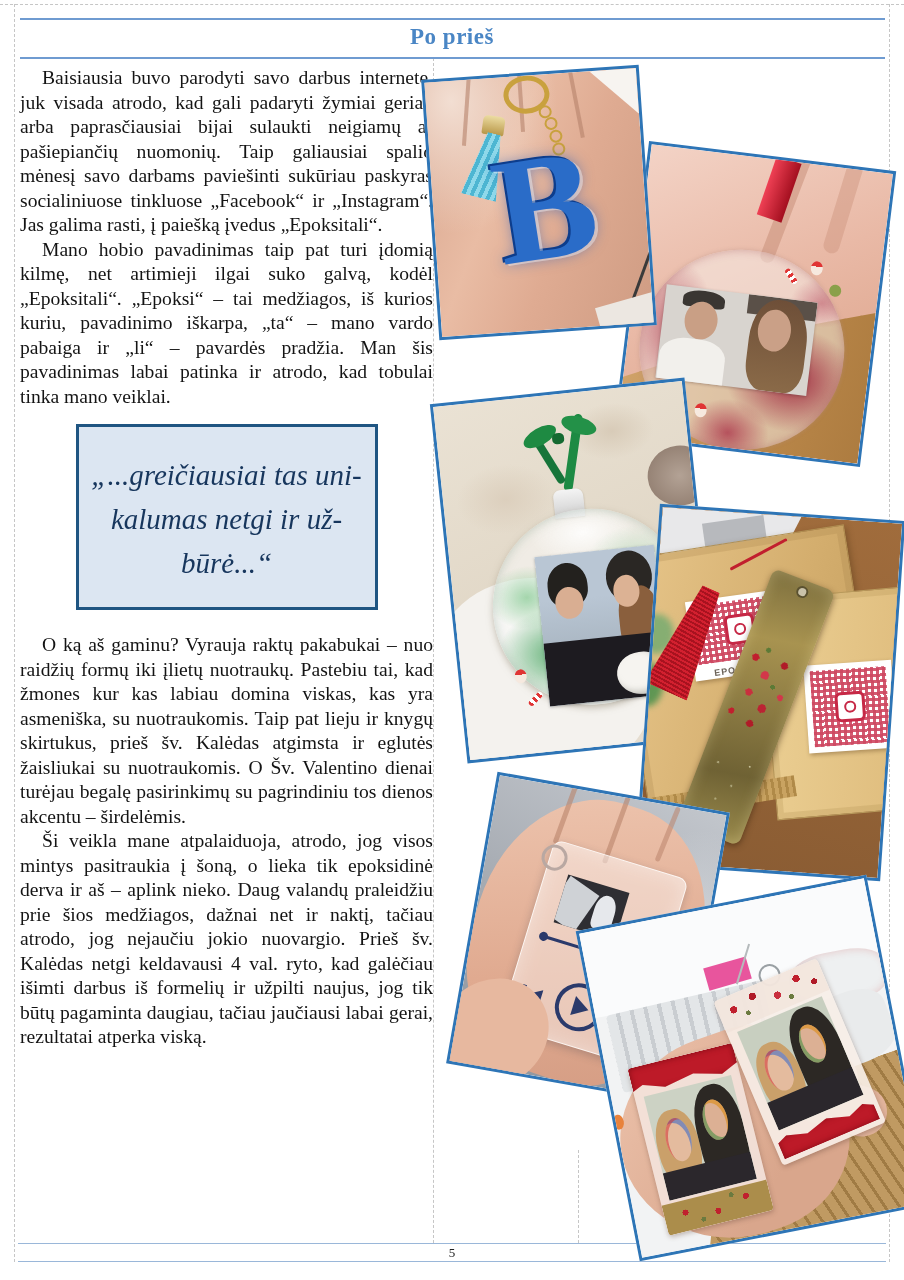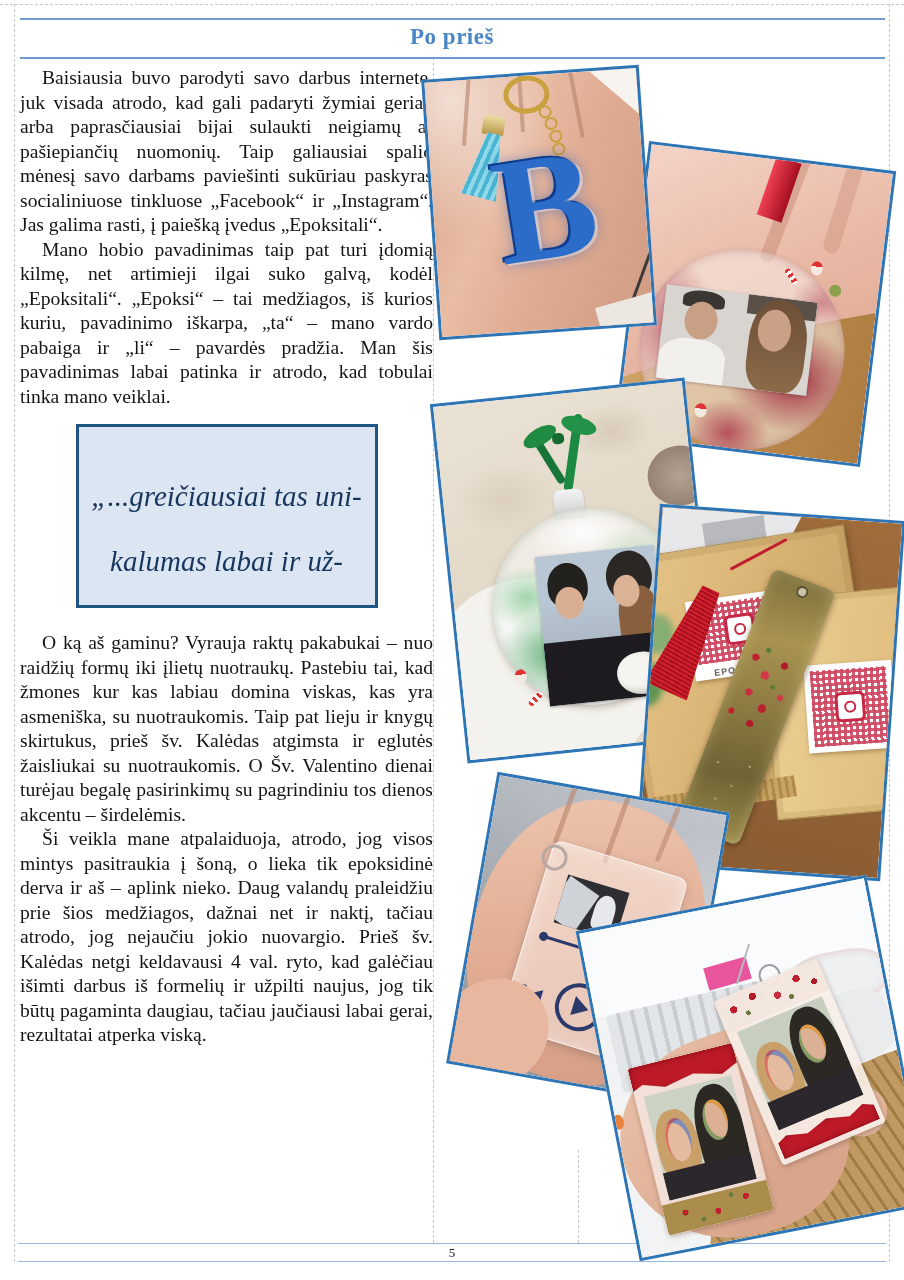--- a/index.html
+++ b/index.html
@@ -12,21 +12,21 @@
   .gl-h{border-top:1px dashed #c6c6c6;height:0;}
   .hrule{position:absolute;left:20px;width:865px;height:2px;background:#6f9bd1;}
   .page-title{position:absolute;left:0;top:24px;width:904px;text-align:center;
       font-size:23px;font-weight:bold;color:#4a86c5;letter-spacing:.5px;}
   .column{position:absolute;left:20px;top:66px;width:413px;font-size:19.6px;
       line-height:24.5px;text-align:justify;color:#141414;}
   .column p{margin:0;text-indent:22px;}
   .quote-box{width:272px;margin:15px auto 23px;border:3px solid #1f5582;background:#dce6f2;
       padding:26px 12px 22px;text-align:center;font-style:italic;color:#17365d;
       font-size:29px;line-height:44px;text-indent:0;}
-  .quote-box span{display:block;margin-top:21px;}
+  .quote-box span{display:block;}
   .photo{position:absolute;border:3px solid #2e75b6;overflow:hidden;background:#fff;}
   .footer-line{position:absolute;left:18px;width:868px;height:1px;background:#9ab7d9;}
   .footer-num{position:absolute;left:0;top:1245px;width:904px;text-align:center;
       font-size:13px;color:#222;}
   
   .santa{position:absolute;width:12px;height:14px;border-radius:50%;
       background:linear-gradient(#e03434 38%,#f6e9df 38%);}
   .candy{position:absolute;width:17px;height:6px;border-radius:3px;
       background:repeating-linear-gradient(90deg,#e03434 0 3px,#fff 3px 6px);}
   .tree{position:absolute;width:0;height:0;border-left:6px solid transparent;
@@ -53,21 +53,22 @@
 
   <div class="hrule" style="top:18px;"></div>
   <div class="page-title">Po prieš</div>
   <div class="hrule" style="top:57px;"></div>
 
   <div class="column">
     <p>Baisiausia buvo parodyti savo darbus internete, juk visada atrodo, kad gali padaryti žymiai geriau arba paprasčiausiai bijai sulaukti neigiamų ar pašiepiančių nuomonių. Taip galiausiai spalio mėnesį savo darbams paviešinti sukūriau paskyras socialiniuose tinkluose „Facebook“ ir „Instagram“. Jas galima rasti, į paiešką įvedus „Epoksitali“.</p>
     <p>Mano hobio pavadinimas taip pat turi įdomią kilmę, net artimieji ilgai suko galvą, kodėl „Epoksitali“. „Epoksi“ – tai medžiagos, iš kurios kuriu, pavadinimo iškarpa, „ta“ – mano vardo pabaiga ir „li“ – pavardės pradžia. Man šis pavadinimas labai patinka ir atrodo, kad tobulai tinka mano veiklai.</p>
     <div class="quote-box">
       <span>„...greičiausiai tas uni-</span>
-      <span>kalumas labai ir už-</span>
+      <span>kalumas netgi ir už-</span>
+      <span>būrė...“</span>
     </div>
     <p>O ką aš gaminu? Vyrauja raktų pakabukai – nuo raidžių formų iki įlietų nuotraukų. Pastebiu tai, kad žmones kur kas labiau domina viskas, kas yra asmeniška, su nuotraukomis. Taip pat lieju ir knygų skirtukus, prieš šv. Kalėdas atgimsta ir eglutės žaisliukai su nuotraukomis. O Šv. Valentino dienai turėjau begalę pasirinkimų su pagrindiniu tos dienos akcentu – širdelėmis.</p>
     <p>Ši veikla mane atpalaiduoja, atrodo, jog visos mintys pasitraukia į šoną, o lieka tik epoksidinė derva ir aš – aplink nieko. Daug valandų praleidžiu prie šios medžiagos, dažnai net ir naktį, tačiau atrodo, jog nejaučiu jokio nuovargio. Prieš šv. Kalėdas netgi keldavausi 4 val. ryto, kad galėčiau išimti darbus iš formelių ir užpilti naujus, jog tik būtų pagaminta daugiau, tačiau jaučiausi labai gerai, rezultatai atperka viską.</p>
   </div>
 
   <div class="photo" style="left:630px;top:155px;width:243px;height:292px;transform:rotate(7deg);z-index:2;">
     <div class="ab" style="inset:0;
         background:linear-gradient(150deg,#f3d3c6,#e9b9a6 45%,#dfa890 80%);"></div>
     <div class="ab" style="left:55%;top:-4%;width:14px;height:40%;
         background:#c98f7a;opacity:.55;transform:rotate(14deg);border-radius:8px;"></div>

